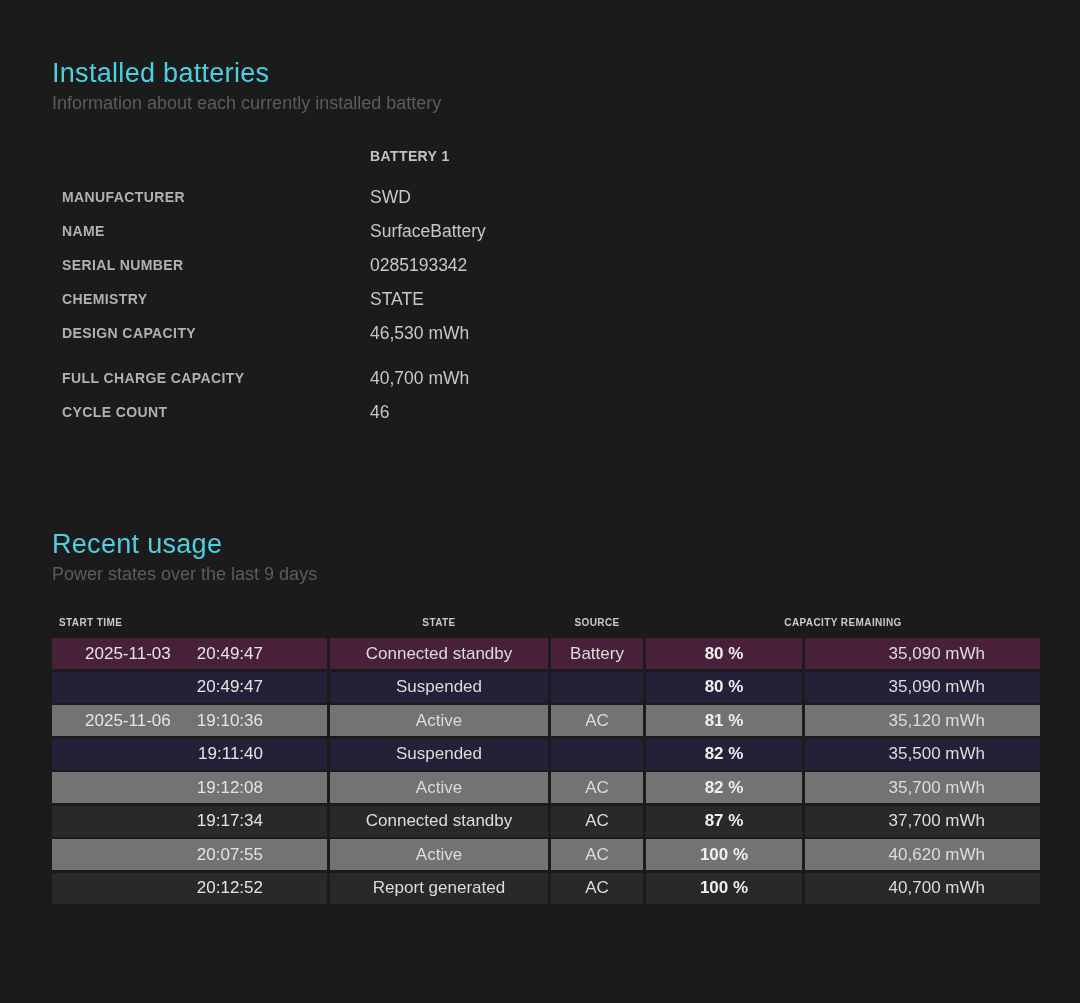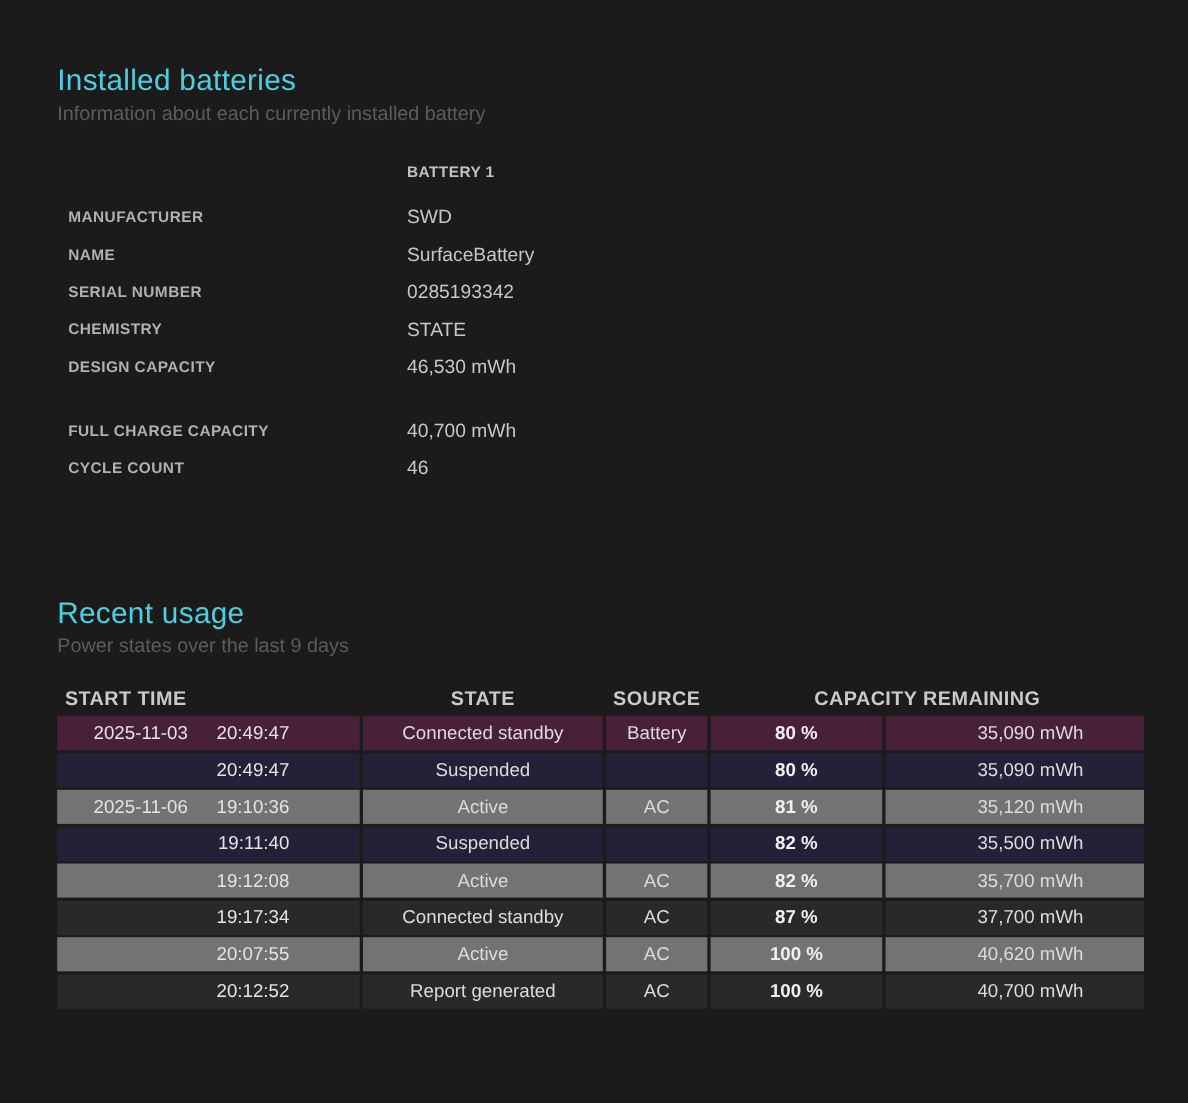--- a/index.html
+++ b/index.html
@@ -50,38 +50,38 @@
     height: 32px;
     display: flex;
   }
   .info-col-header .spacer { width: 308px; }
   .info-col-header .col-title {
     font-size: 14px;
     font-weight: 700;
     letter-spacing: 0.4px;
     color: #c4c1c1;
   }
-  .group2 { margin-top: 24px; }
+  .group2 { margin-top: 11px; }
 
   
   .recent-usage { margin-top: 98px; }
   .usage-table { margin-top: 24px; width: 988px; }
 
   .u-grid {
     display: grid;
     grid-template-columns: 275px 218px 92px 156px 1fr;
     column-gap: 3px;
   }
   .u-header {
     height: 22px;
     margin-bottom: 5px;
     align-items: center;
   }
   .u-header .hcell {
-    font-size: 18px;
+    font-size: 10px;
     font-weight: 700;
     letter-spacing: 0.4px;
     color: #cbc9c9;
   }
   .h-start { padding-left: 7px; text-align: left; }
   .h-state { text-align: center; }
   .h-source { text-align: center; }
   .h-capacity { grid-column: 4 / 6; text-align: center; }
 
   .u-row { height: 31px; margin-bottom: 2.5px; }

